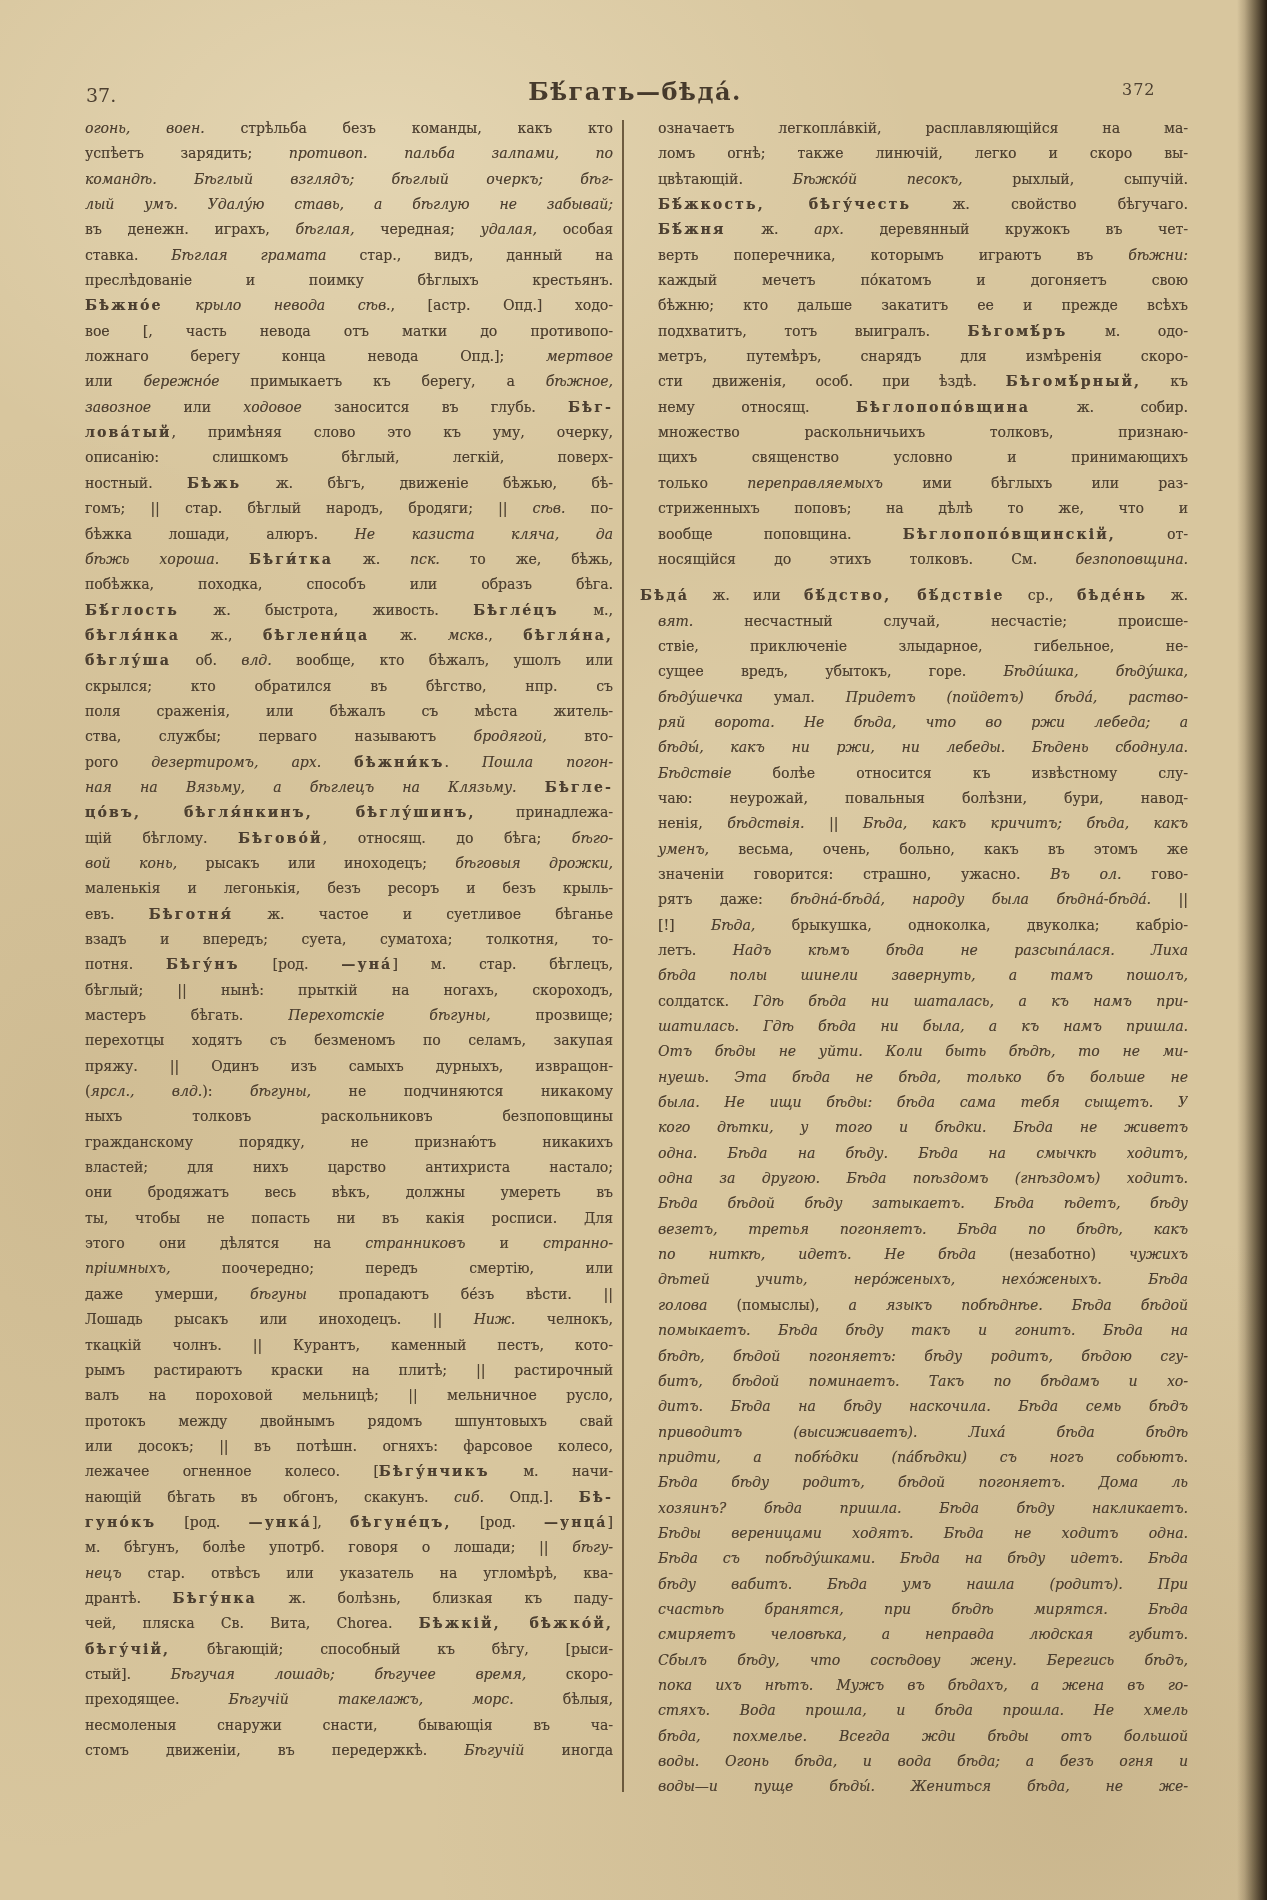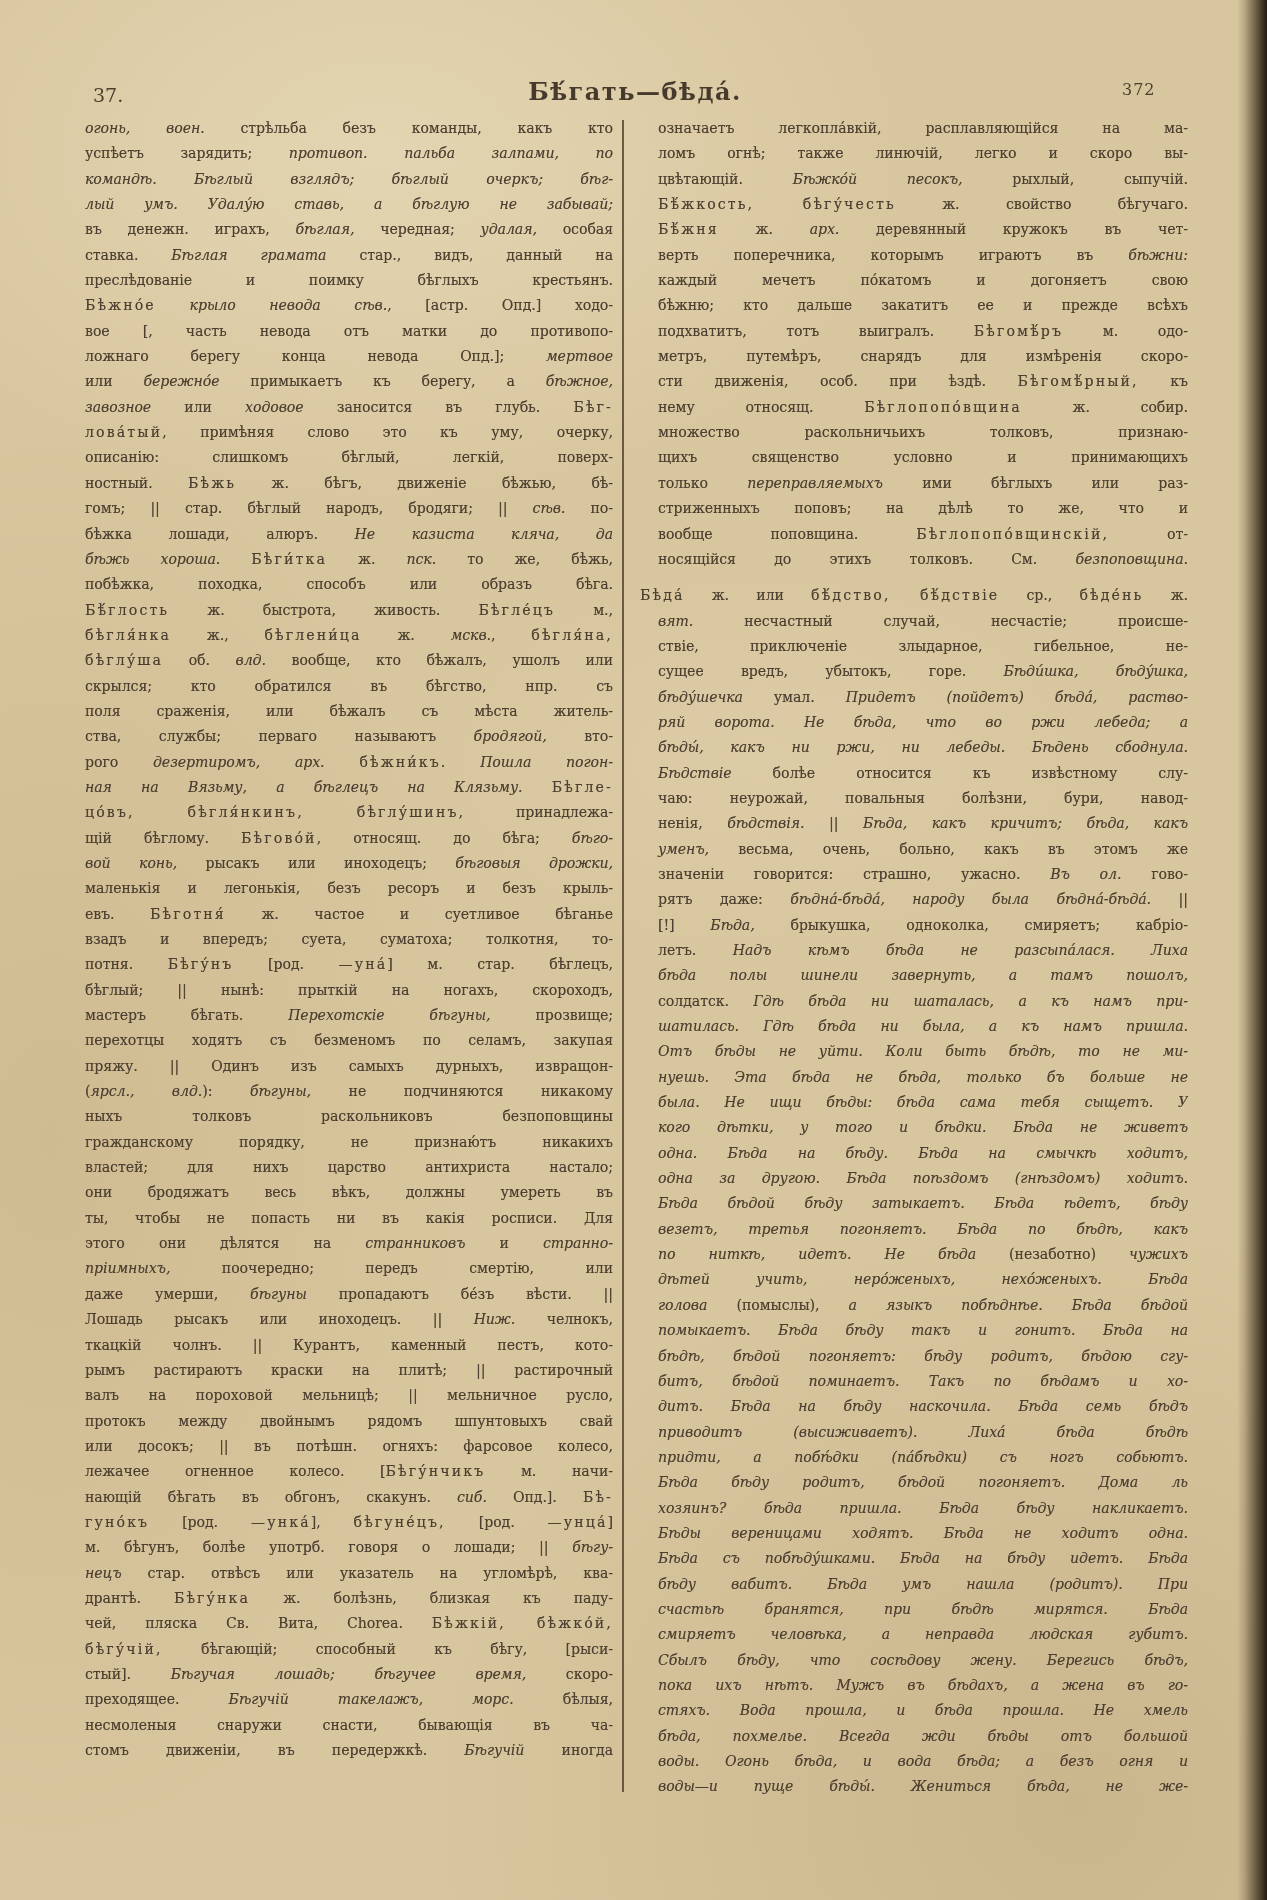--- a/index.html
+++ b/index.html
@@ -11,40 +11,40 @@
       radial-gradient(ellipse 1000px 900px at 85% 95%, rgba(130,100,55,0.16), transparent 65%),
       radial-gradient(ellipse 700px 1200px at 4% 60%, rgba(140,110,60,0.12), transparent 60%),
       radial-gradient(ellipse 500px 300px at 60% 40%, rgba(255,250,230,0.10), transparent 70%);
     font-family:"DejaVu Serif","Liberation Serif",serif;
     color:#4c3f30;
   }
   .binding{
     position:absolute;top:0;right:0;width:30px;height:100%;
     background:linear-gradient(to right, rgba(60,45,25,0) 0%, rgba(60,45,25,0.20) 25%, rgba(50,38,20,0.55) 55%, #241a10 100%);
   }
-  .sig{position:absolute;top:84px;left:86px;font-size:19px;margin-left:7px;}
+  .sig{position:absolute;top:84px;left:86px;font-size:19px;}
   .running-head{
     position:absolute;top:77px;left:85px;width:1100px;text-align:center;
     font-weight:bold;font-size:24px;letter-spacing:1.5px;color:#463a2c;
   }
   .pageno{position:absolute;top:80px;left:1122px;font-size:16px;letter-spacing:1px;}
   .divider{position:absolute;left:622px;top:120px;width:2px;height:1672px;background:rgba(80,62,38,0.8);}
   .col{
     position:absolute;top:116px;font-size:14px;line-height:25.35px;
     text-shadow:0.2px 0.3px 0.5px rgba(60,45,30,0.45);
   }
   #col-left{left:85px;width:528px;}
   #col-right{left:640px;width:548px;}
   #col-right .line{padding-left:18px;}
   #col-right .line.entry{padding-left:0;margin-top:11px;}
   .line{
     height:25.35px;overflow:hidden;
     text-align:justify;text-align-last:justify;
   }
-  .b{font-weight:normal;letter-spacing:2.2px;}
+  .b{font-weight:bold;letter-spacing:2.2px;}
   .i{font-style:italic;}
 </style>
 </head>
 <body>
 
 <div class="page">
   <div class="sig">37.</div>
   <div class="running-head">Бѣ́гать—бѣда́.</div>
   <div class="pageno">372</div>
 
@@ -142,21 +142,21 @@
       <div class="line"><span>сущее вредъ, убытокъ, горе. </span><span class="i">Бѣди́шка, бѣду́шка,</span></div>
       <div class="line"><span class="i">бѣду́шечка</span><span> умал. </span><span class="i">Придетъ (пойдетъ) бѣда́, раство-</span></div>
       <div class="line"><span class="i">ряй ворота. Не бѣда, что во ржи лебеда; а</span></div>
       <div class="line"><span class="i">бѣды́, какъ ни ржи, ни лебеды. Бѣдень сбоднула.</span></div>
       <div class="line"><span class="i">Бѣдствіе</span><span> болѣе относится къ извѣстному слу-</span></div>
       <div class="line"><span>чаю: неурожай, повальныя болѣзни, бури, навод-</span></div>
       <div class="line"><span>ненія, </span><span class="i">бѣдствія.</span><span> || </span><span class="i">Бѣда, какъ кричитъ; бѣда, какъ</span></div>
       <div class="line"><span class="i">уменъ,</span><span> весьма, очень, больно, какъ въ этомъ же</span></div>
       <div class="line"><span>значеніи говорится: страшно, ужасно. </span><span class="i">Въ ол.</span><span> гово-</span></div>
       <div class="line"><span>рятъ даже: </span><span class="i">бѣдна́-бѣда́, народу была бѣдна́-бѣда́.</span><span> ||</span></div>
-      <div class="line"><span>[!] </span><span class="i">Бѣда,</span><span> брыкушка, одноколка, смиряетъ; кабріо-</span></div>
+      <div class="line"><span>[!] </span><span class="i">Бѣда,</span><span> брыкушка, одноколка, двуколка; кабріо-</span></div>
       <div class="line"><span>летъ. </span><span class="i">Надъ кѣмъ бѣда не разсыпа́лася. Лиха</span></div>
       <div class="line"><span class="i">бѣда полы шинели завернуть, а тамъ пошолъ,</span></div>
       <div class="line"><span>солдатск. </span><span class="i">Гдѣ бѣда ни шаталась, а къ намъ при-</span></div>
       <div class="line"><span class="i">шатилась. Гдѣ бѣда ни была, а къ намъ пришла.</span></div>
       <div class="line"><span class="i">Отъ бѣды не уйти. Коли быть бѣдѣ, то не ми-</span></div>
       <div class="line"><span class="i">нуешь. Эта бѣда не бѣда, только бъ больше не</span></div>
       <div class="line"><span class="i">была. Не ищи бѣды: бѣда сама тебя сыщетъ. У</span></div>
       <div class="line"><span class="i">кого дѣтки, у того и бѣдки. Бѣда не живетъ</span></div>
       <div class="line"><span class="i">одна. Бѣда на бѣду. Бѣда на смычкѣ ходитъ,</span></div>
       <div class="line"><span class="i">одна за другою. Бѣда поѣздомъ (гнѣздомъ) ходитъ.</span></div>

